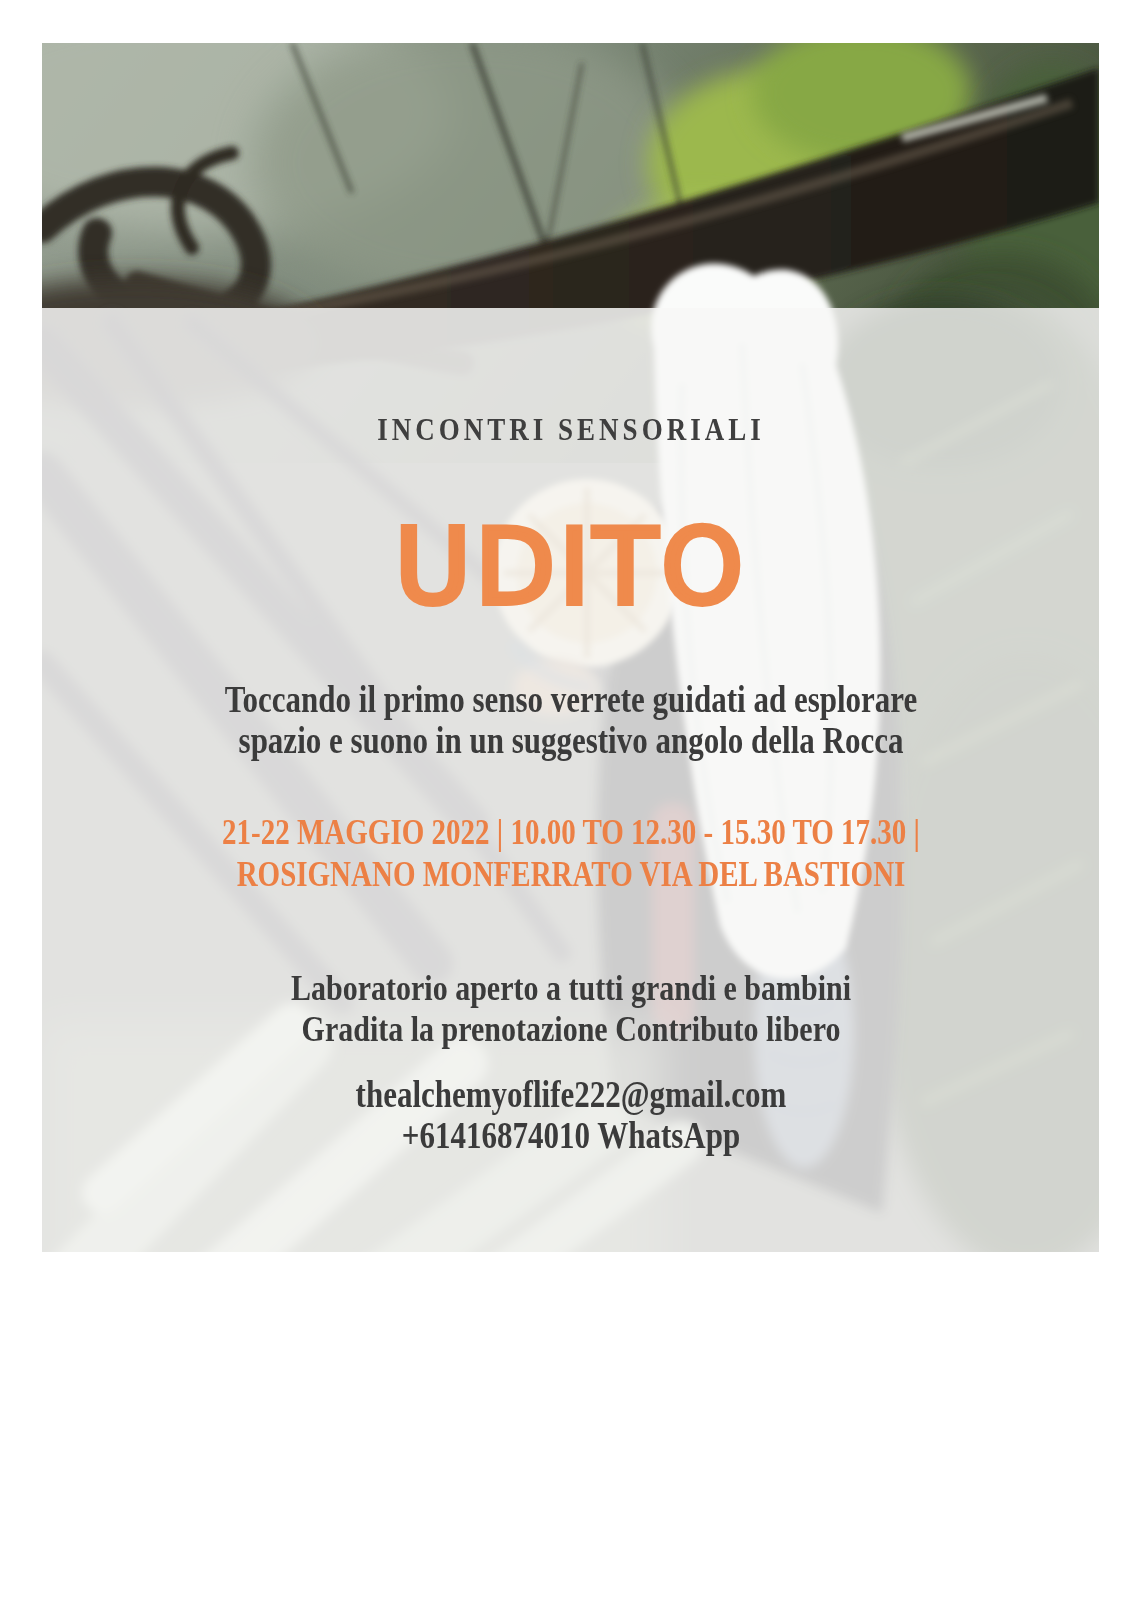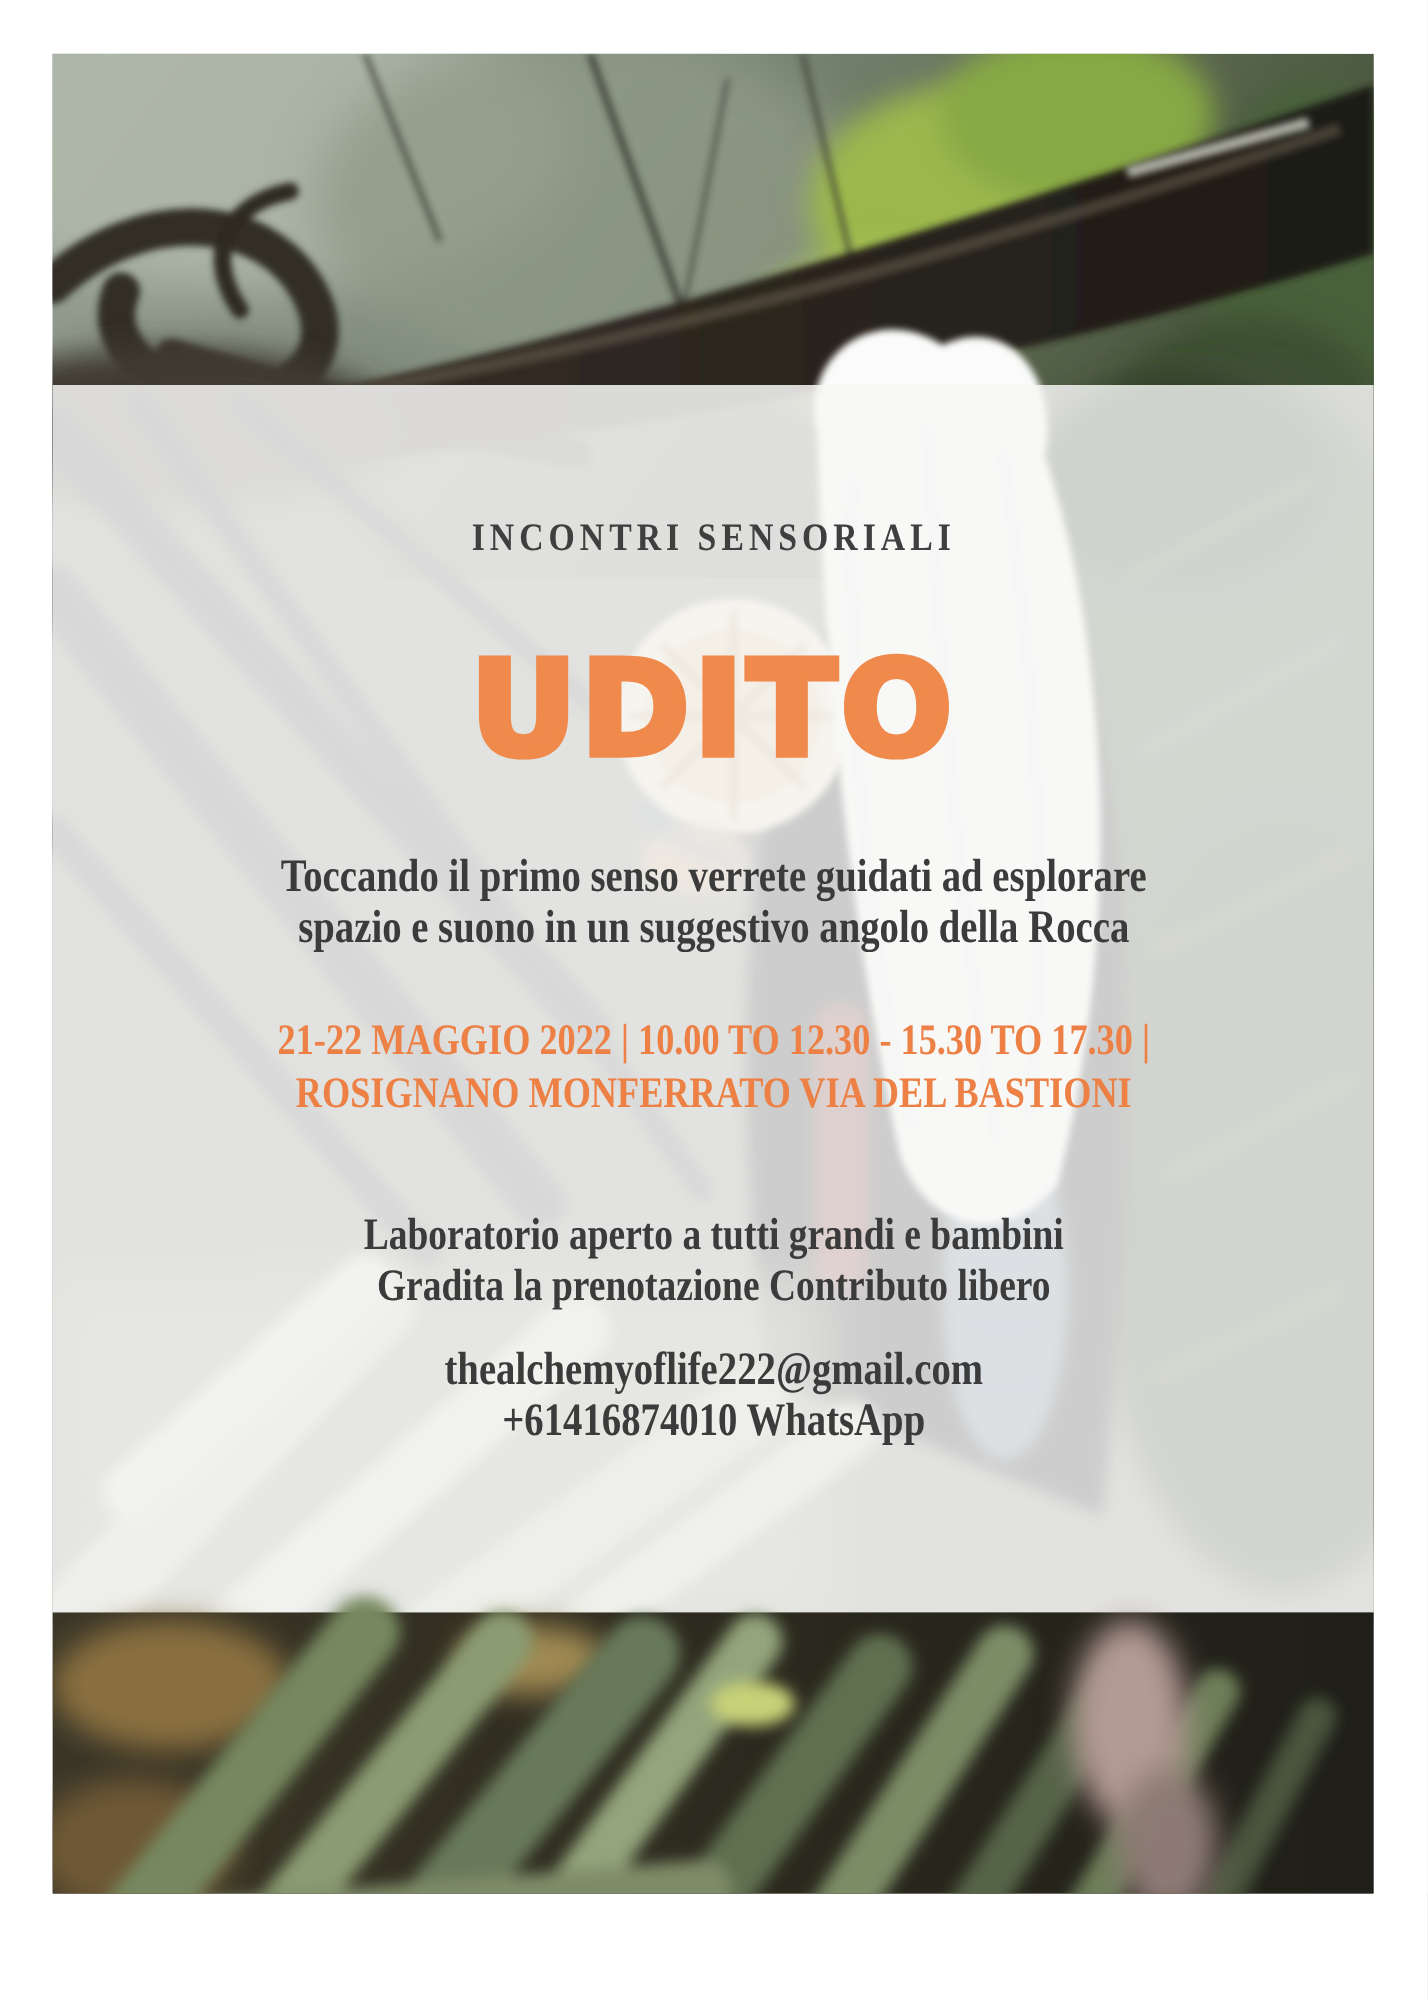--- a/index.html
+++ b/index.html
@@ -1,18 +1,18 @@
 <!DOCTYPE html>
 <html><head>
 <meta charset="utf-8">
 <style>
   html,body{margin:0;padding:0;background:#ffffff;}
   .page{
     position:relative;
-    width:1142px;height:1515px;
+    width:1142px;height:1252px;
     margin:0 auto;
     background:#ffffff;
     overflow:hidden;
     font-family:"Liberation Serif", serif;
   }
   .photo-frame{
     position:absolute;
     left:42px;top:43px;width:1057px;height:1509px;
   }
   .photo-frame svg{display:block;}
@@ -29,21 +29,21 @@
     top:412px;
     font-size:27px;font-weight:bold;
     letter-spacing:4px;
     color:#3f3f3f;
     transform:scale(1,1.15);
   }
   .title{
     top:512px;
     font-family:"DejaVu Sans", sans-serif;
     font-size:104px;line-height:110px;
-    font-weight:700;
+    font-weight:400;
     letter-spacing:4px;
     color:#EF8A4C;
     -webkit-text-stroke:6px #EF8A4C;
   }
   .desc{
     top:680px;
     font-size:31px;line-height:34px;font-weight:bold;
     color:#3b3b3b;
     transform:scale(1,1.2);
   }

